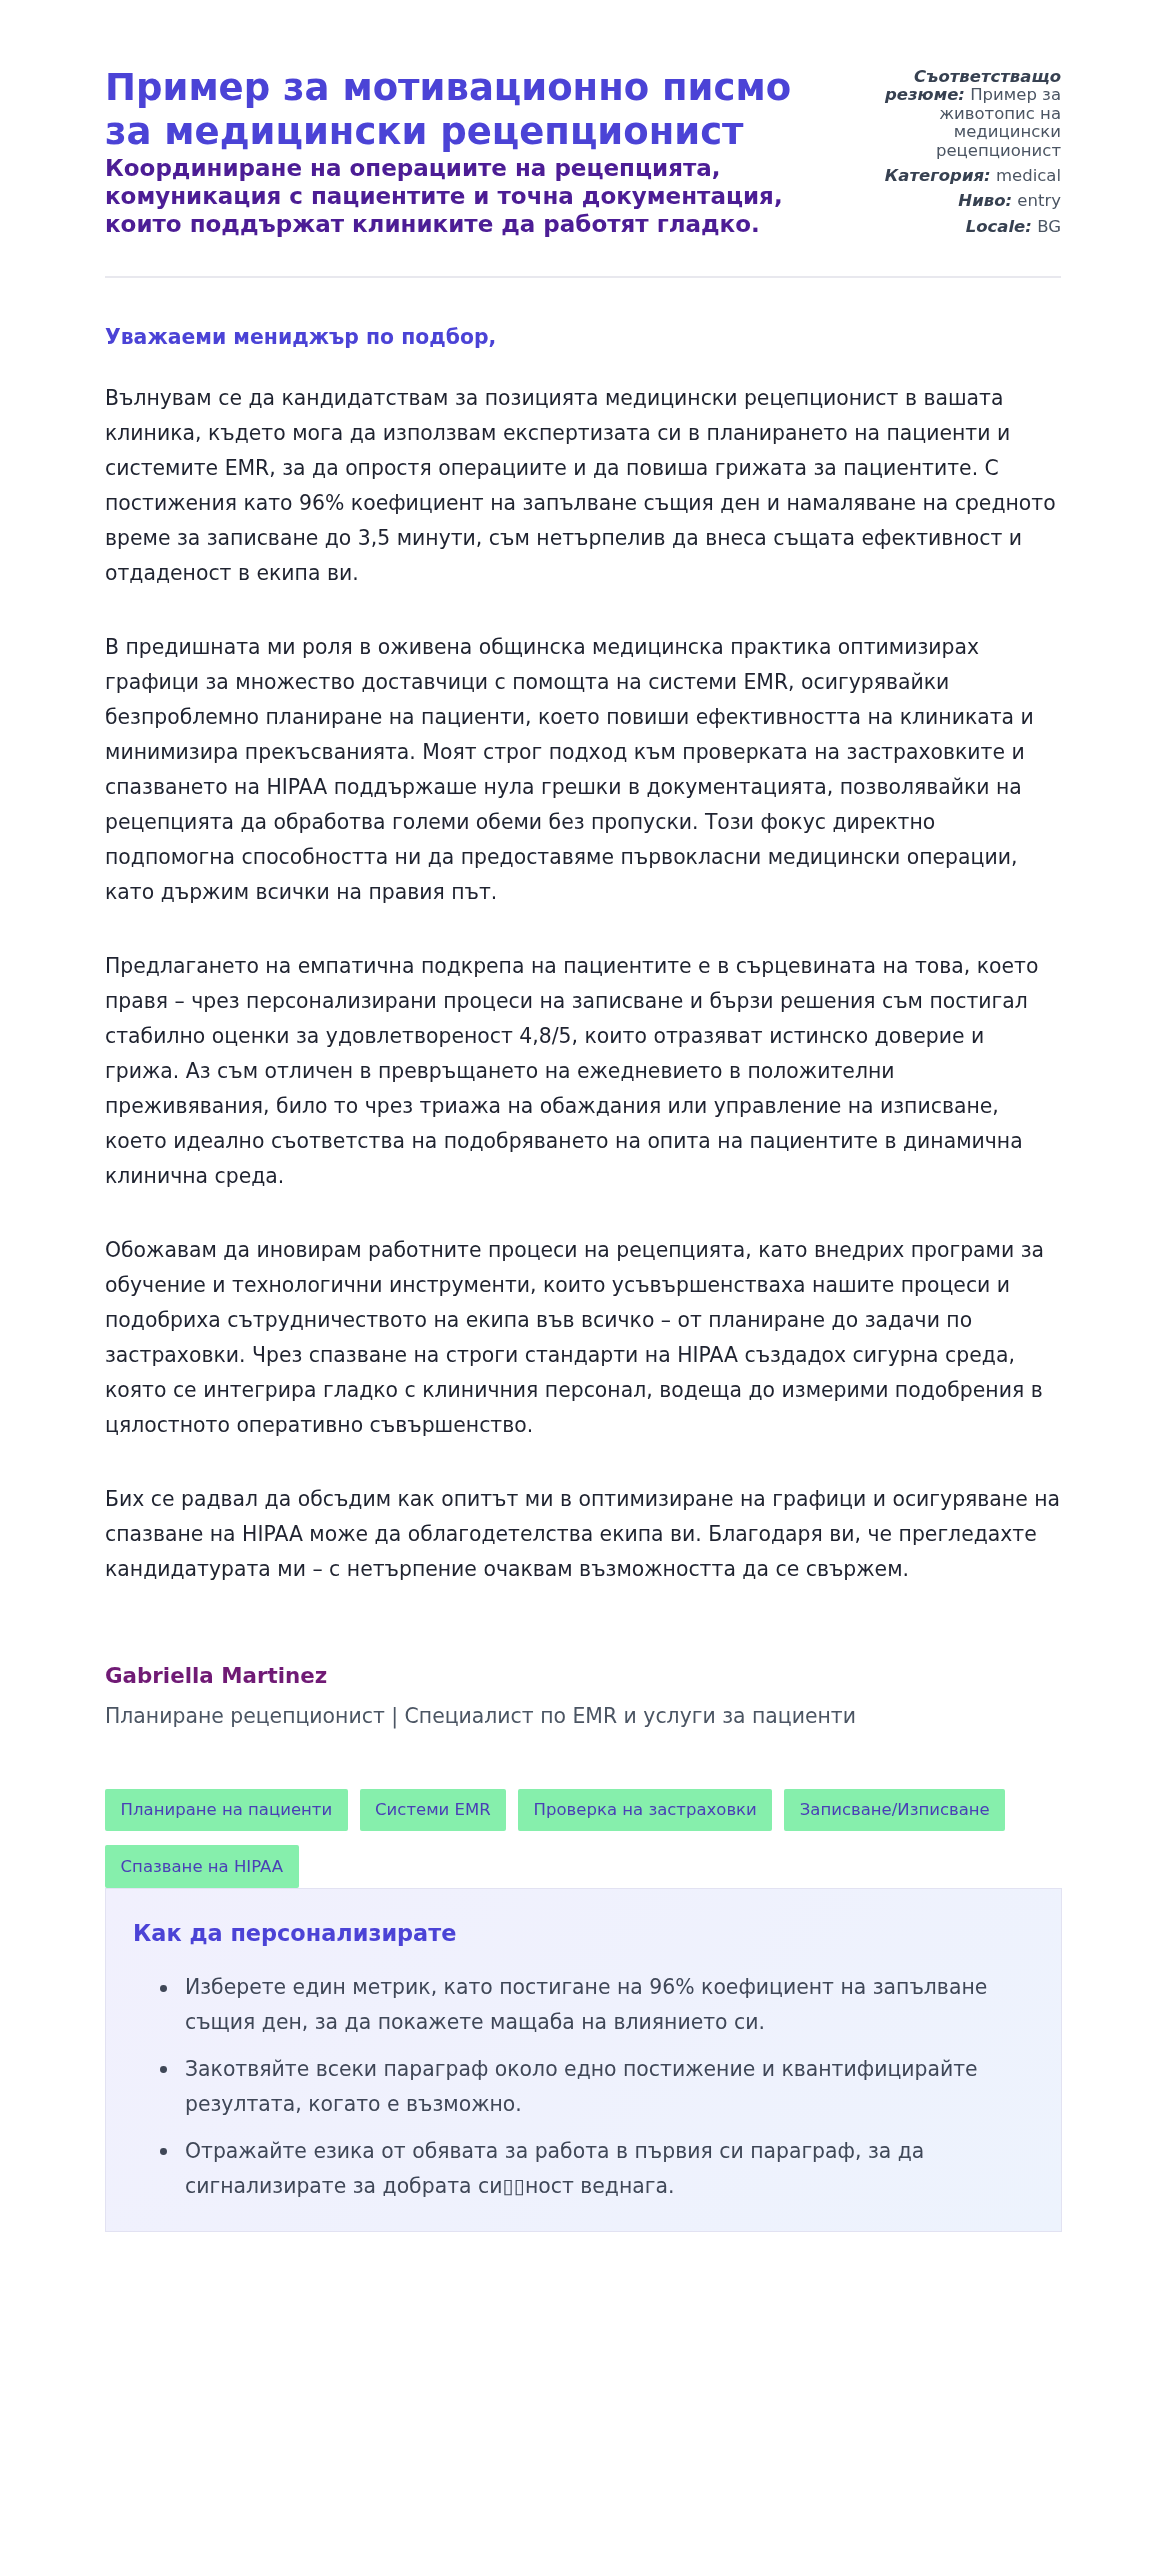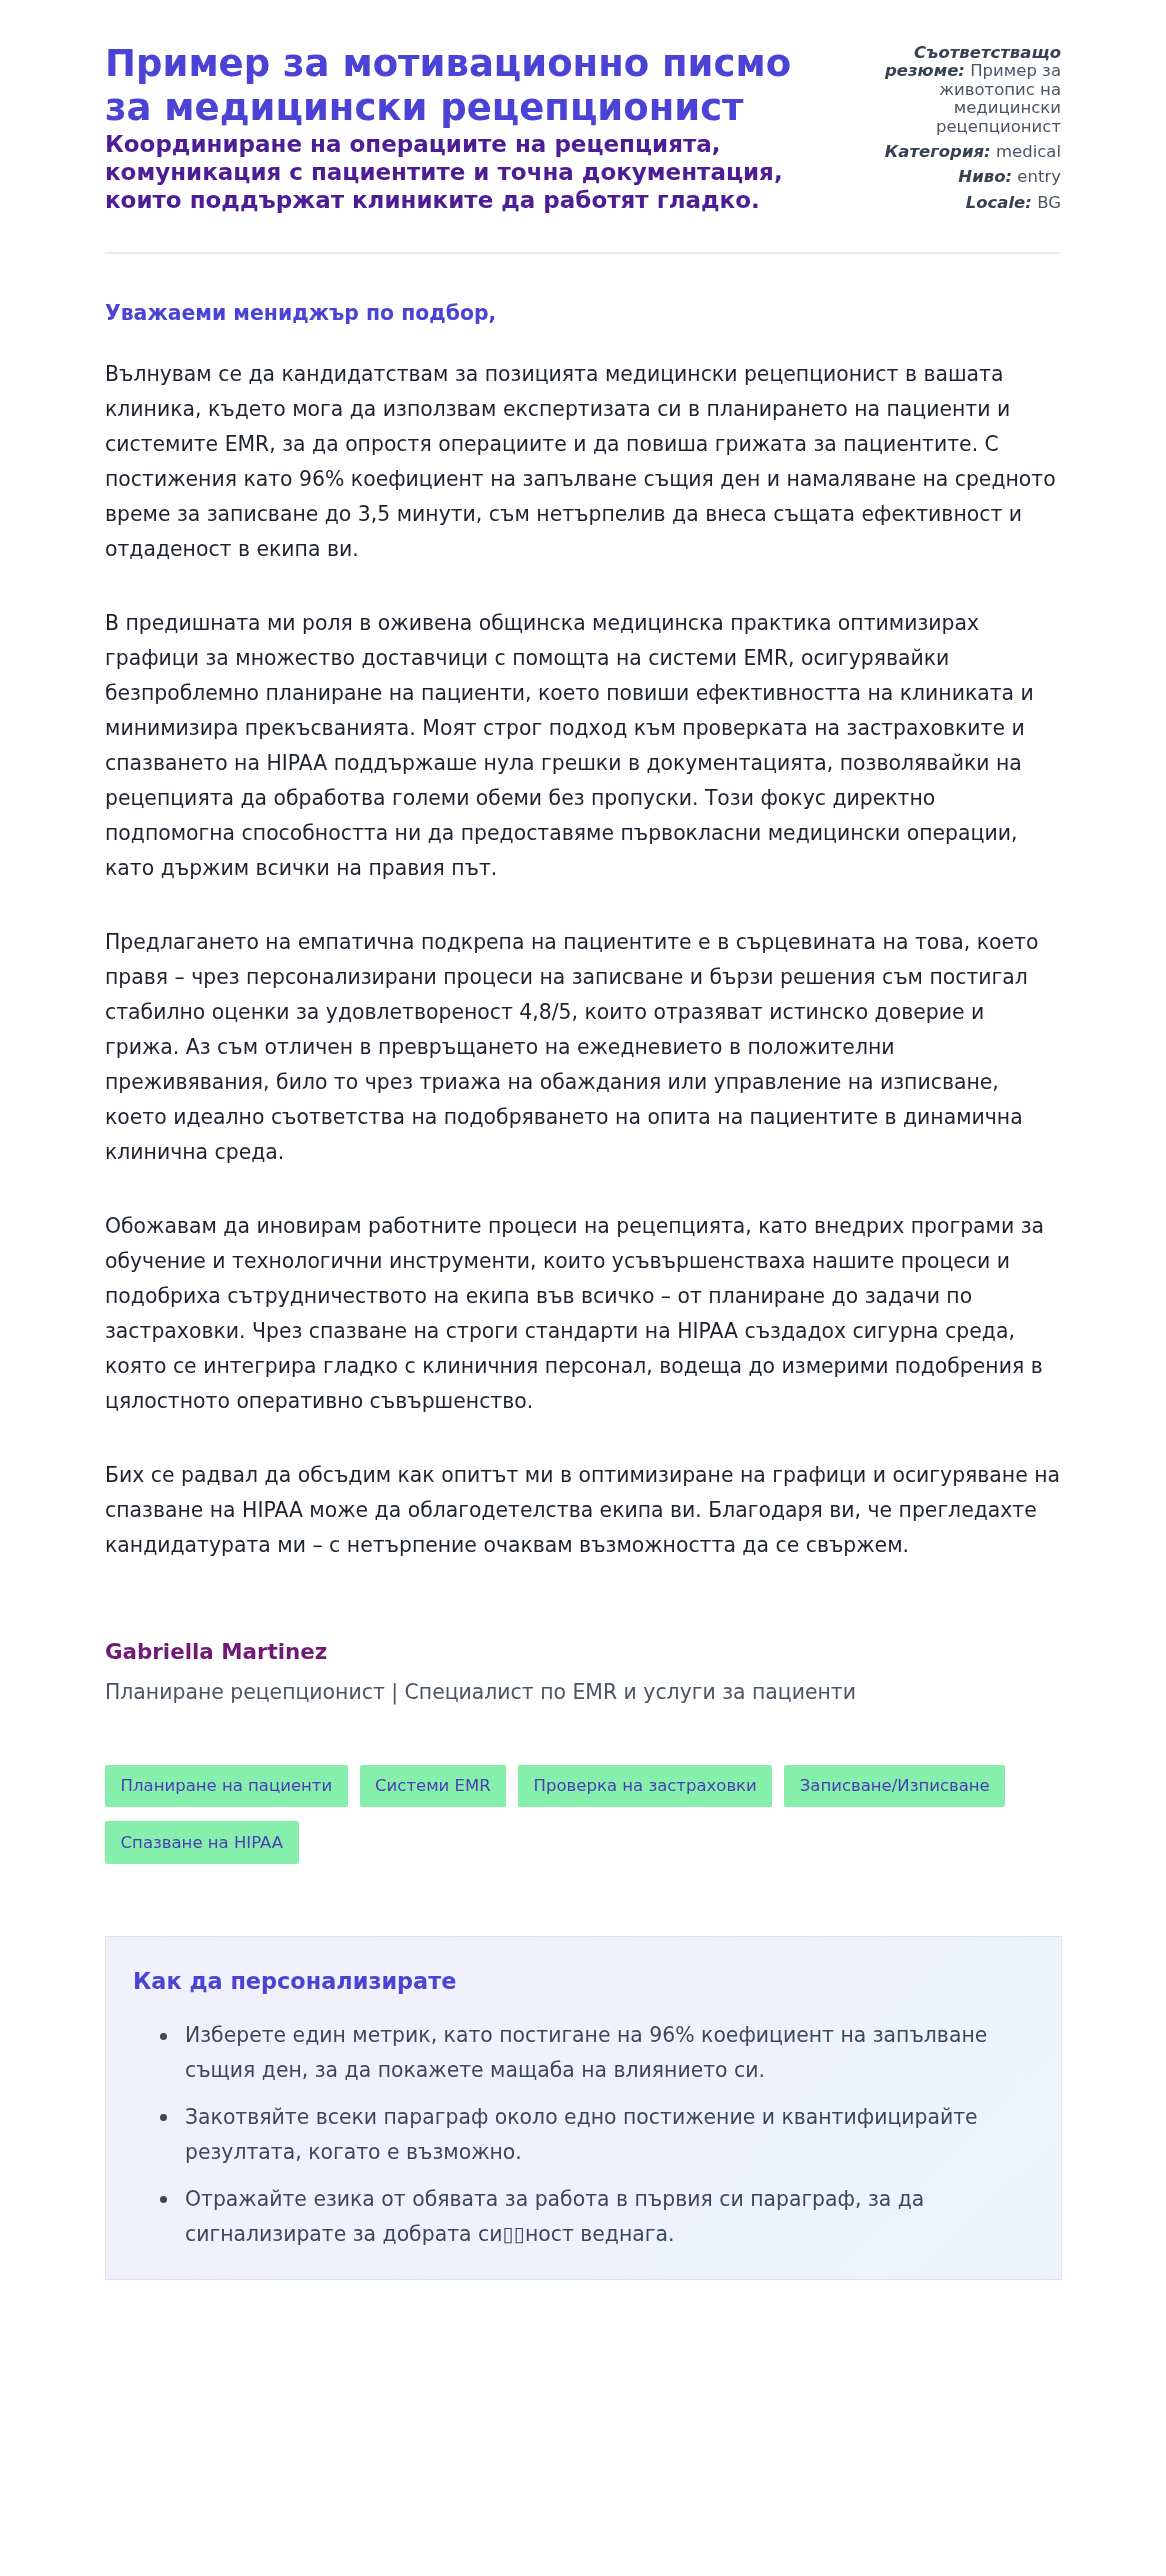--- a/index.html
+++ b/index.html
@@ -6,21 +6,21 @@
     html, body { background: #ffffff; }
     body {
       width: 1166px;
       min-height: 2576px;
       font-family: "DejaVu Sans", sans-serif;
       color: #1f2330;
     }
     .page {
       position: relative;
       width: 1166px;
-      padding: 42px 105px 58px 105px;
+      padding: 66px 105px 58px 105px;
     }
     .header {
       display: flex;
       justify-content: space-between;
       align-items: flex-start;
     }
     .header-left { width: 700px; }
     .title {
       font-size: 37px;
       line-height: 44px;
@@ -87,21 +87,20 @@
     .tag {
       background: #86efac;
       color: #4a40b6;
       font-size: 16.5px;
       line-height: 19.4px;
       padding: 11.7px 15.6px;
       border-radius: 1.9px;
       cursor: pointer;
     }
     .tips {
-      margin-top: 72px;
       width: 957px;
       border: 1.9px solid #e2e2f2;
       background: linear-gradient(135deg, #f1f0fd 0%, #edf3fd 100%);
       padding: 29px 29px 27px 27px;
     }
     .tips-title {
       font-size: 22.4px;
       font-weight: bold;
       color: #4b43d6;
       line-height: 31px;

